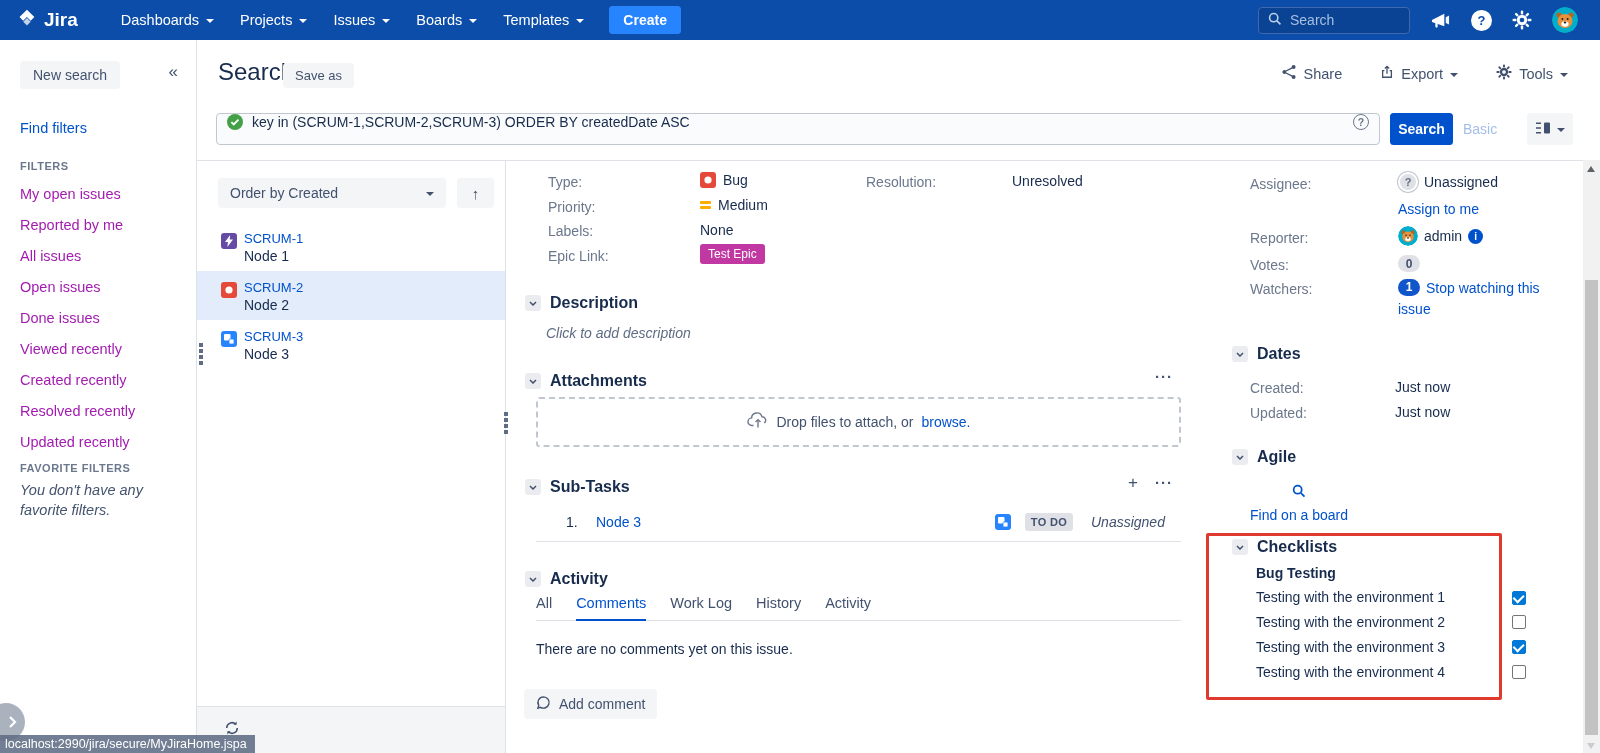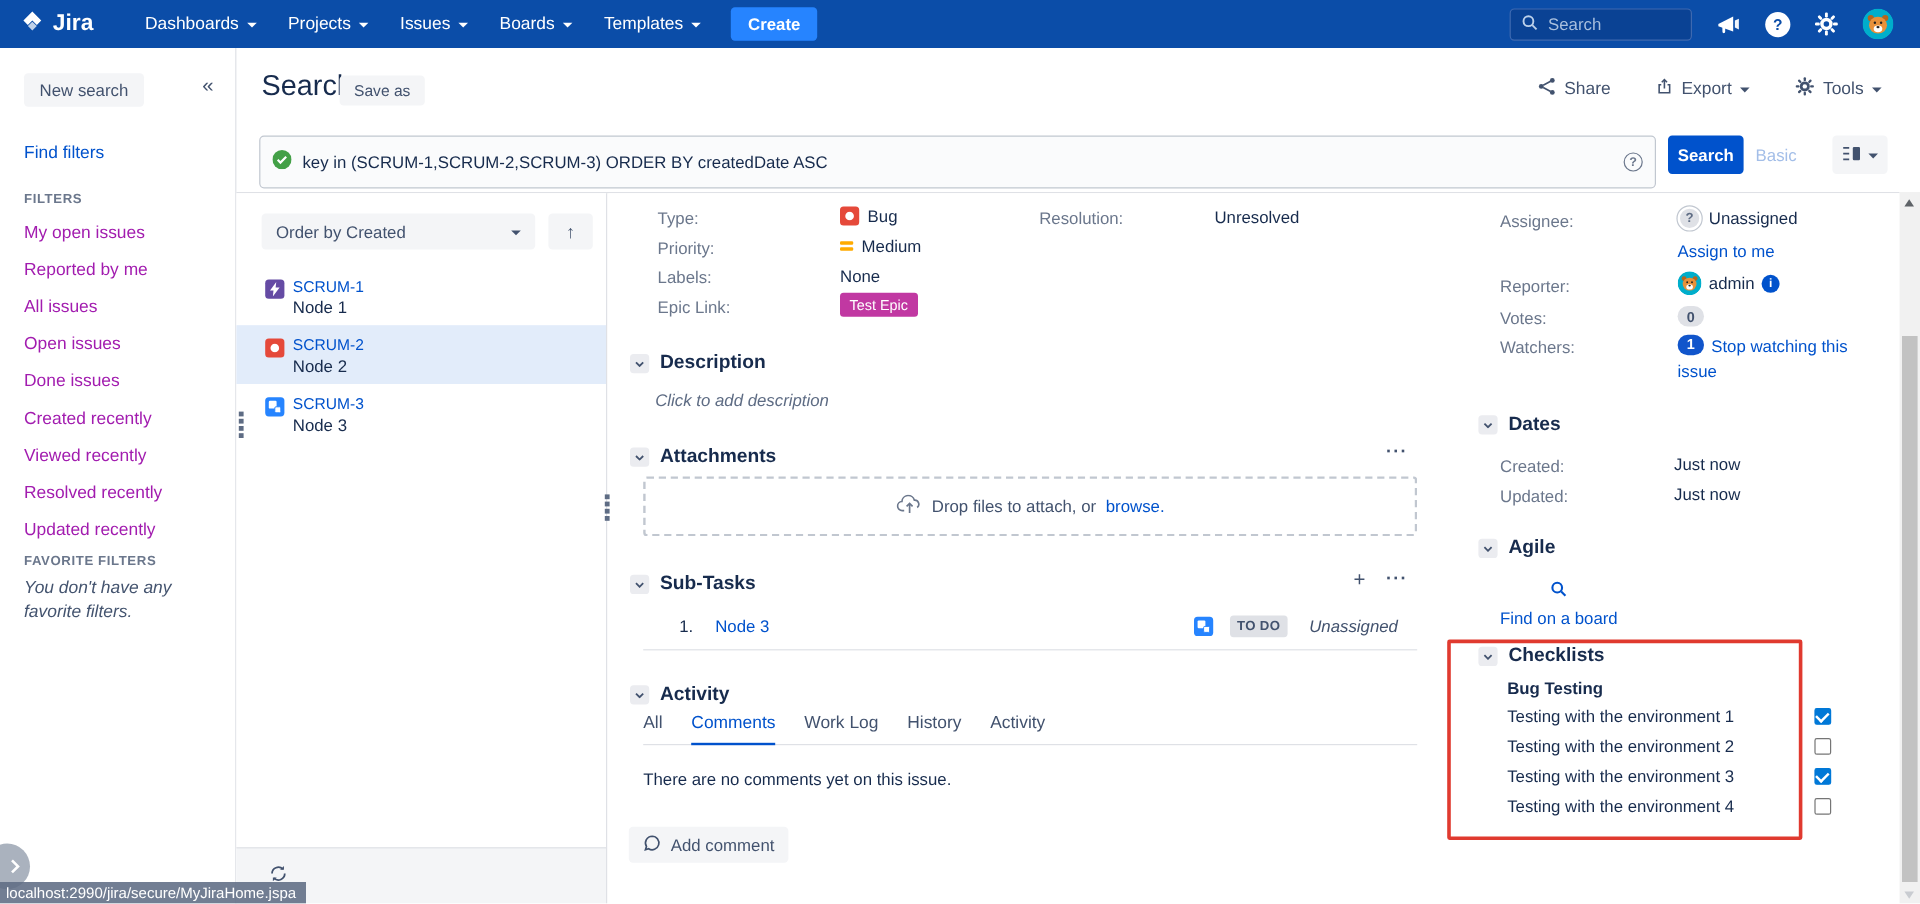--- a/index.html
+++ b/index.html
@@ -35,22 +35,22 @@
   .fav-empty { position:absolute; left:20px; top:440px; font-style:italic; color:#44546F; font-size:14.5px; line-height:20px; }
 
   
   .page-title { position:absolute; left:218px; top:58px; font-size:24px; font-weight:500; color:#172B4D; }
   .saveas-btn { position:absolute; left:283px; top:63px; background:#F4F5F7; border:none; border-radius:3.5px;
                 padding:5px 12px; font-size:13px; color:#42526E; cursor:pointer; font-family:inherit; }
   .hdr-actions { position:absolute; right:32px; top:64px; display:flex; gap:38px; }
   .hdr-action { display:flex; align-items:center; gap:7px; font-size:14.5px; color:#42526E; cursor:pointer; }
   .caret-g { width:0;height:0;border-left:4px solid transparent;border-right:4px solid transparent;border-top:4px solid #42526E; margin-top:2px;}
 
-  .jql-bar { position:absolute; left:216px; top:113px; width:1164px; height:44px; background:#FAFBFC;
-             border:1px solid #C1C7D0; border-radius:4px; display:flex; align-items:center; padding:0 10px; gap:9px; cursor:text; }
+  .jql-bar { position:absolute; left:216px; top:113px; width:1164px; height:32px; background:#FAFBFC;
+             border:1px solid #C1C7D0; border-radius:4px; display:flex; padding:0 10px; gap:9px; cursor:text; }
   .jql-text { font-size:14px; color:#172B4D; flex:1; white-space:nowrap; overflow:hidden; }
   .jql-help { width:16px; height:16px; border:1.5px solid #6B778C; border-radius:50%; color:#6B778C; font-size:10.5px;
               font-weight:700; display:flex; align-items:center; justify-content:center; cursor:pointer; }
   .search-btn { position:absolute; left:1390px; top:113px; width:63px; height:32px; background:#0052CC; color:#fff;
                 font-size:14px; font-weight:700; border:none; border-radius:3.5px; cursor:pointer; font-family:inherit; }
   .basic-link { position:absolute; left:1463px; top:121px; font-size:14px; color:#A3BEE8; cursor:pointer; }
   .view-toggle { position:absolute; left:1527px; top:113px; width:46px; height:32px; background:#F4F5F7; border:none;
                  border-radius:3.5px; display:flex; align-items:center; justify-content:center; gap:6px; cursor:pointer; }
 
   .content-topline { position:absolute; left:197px; right:17px; top:160px; border-top:1px solid #DFE1E6; }
@@ -235,22 +235,22 @@
   <button class="new-search">New search</button>
   <span class="collapse">«</span>
   <a class="find-filters">Find filters</a>
   <div class="side-h" style="top:120px;">FILTERS</div>
   <div class="side-list">
     <div class="side-item">My open issues</div>
     <div class="side-item">Reported by me</div>
     <div class="side-item">All issues</div>
     <div class="side-item">Open issues</div>
     <div class="side-item">Done issues</div>
+    <div class="side-item">Viewed recently</div>
     <div class="side-item">Created recently</div>
-    <div class="side-item">Viewed recently</div>
     <div class="side-item">Resolved recently</div>
     <div class="side-item">Updated recently</div>
   </div>
   <div class="side-h" style="top:422px;">FAVORITE FILTERS</div>
   <div class="fav-empty">
     <div>You don't have any</div>
     <div>favorite filters.</div>
   </div>
 </div>
 
@@ -554,21 +554,21 @@
   <div class="checklist-box"></div>
   <div class="sec-h" style="left:725px; top:377px;">
     <span class="chev-box">
         <svg width="8" height="5" viewBox="0 0 8 5">
           <path d="M1 1l3 3 3-3" stroke="#42526E" stroke-width="1.5" fill="none"></path>
         </svg>
       </span>
     <span>Checklists</span>
   </div>
   <div style="position:absolute; left:749px; top:404px; font-size:14px; font-weight:700;">Bug Testing</div>
-  <div class="cl-item" style="left:749px; top:428px;">
+  <div class="cl-item" style="left:749px; top:428px;align-items:flex-end;">
     <span>Testing with the environment 1</span>
     <span class="cb checked"></span>
   </div>
   <div class="cl-item" style="left:749px; top:453px;">
     <span>Testing with the environment 2</span>
     <span class="cb"></span>
   </div>
   <div class="cl-item" style="left:749px; top:478px;">
     <span>Testing with the environment 3</span>
     <span class="cb checked"></span>

